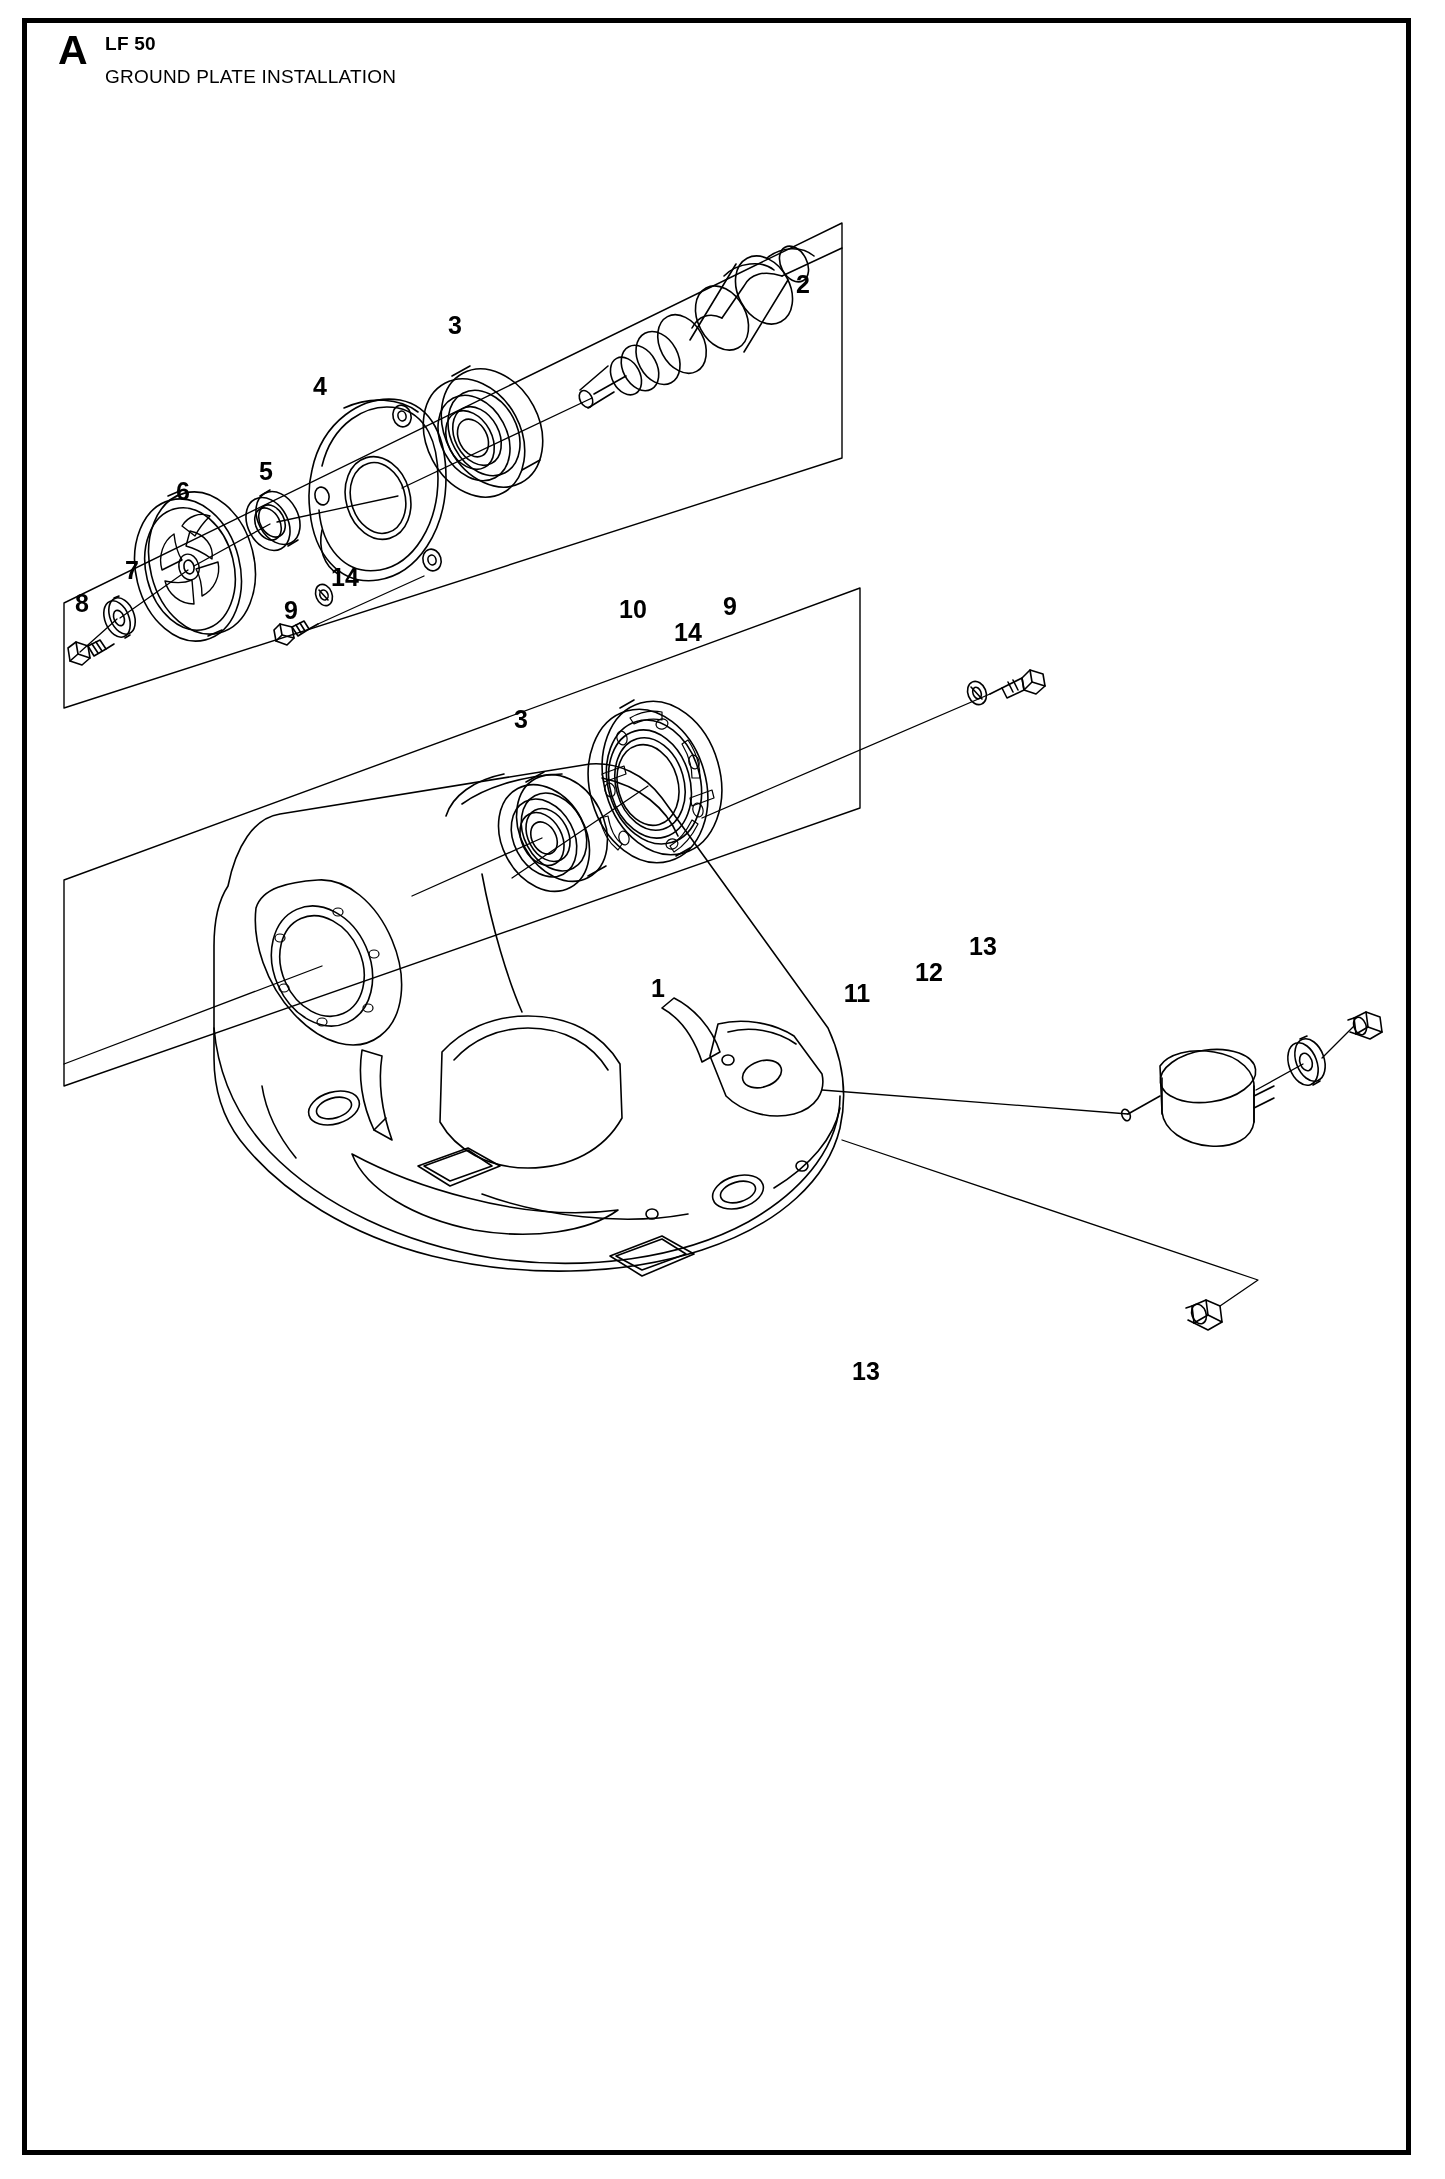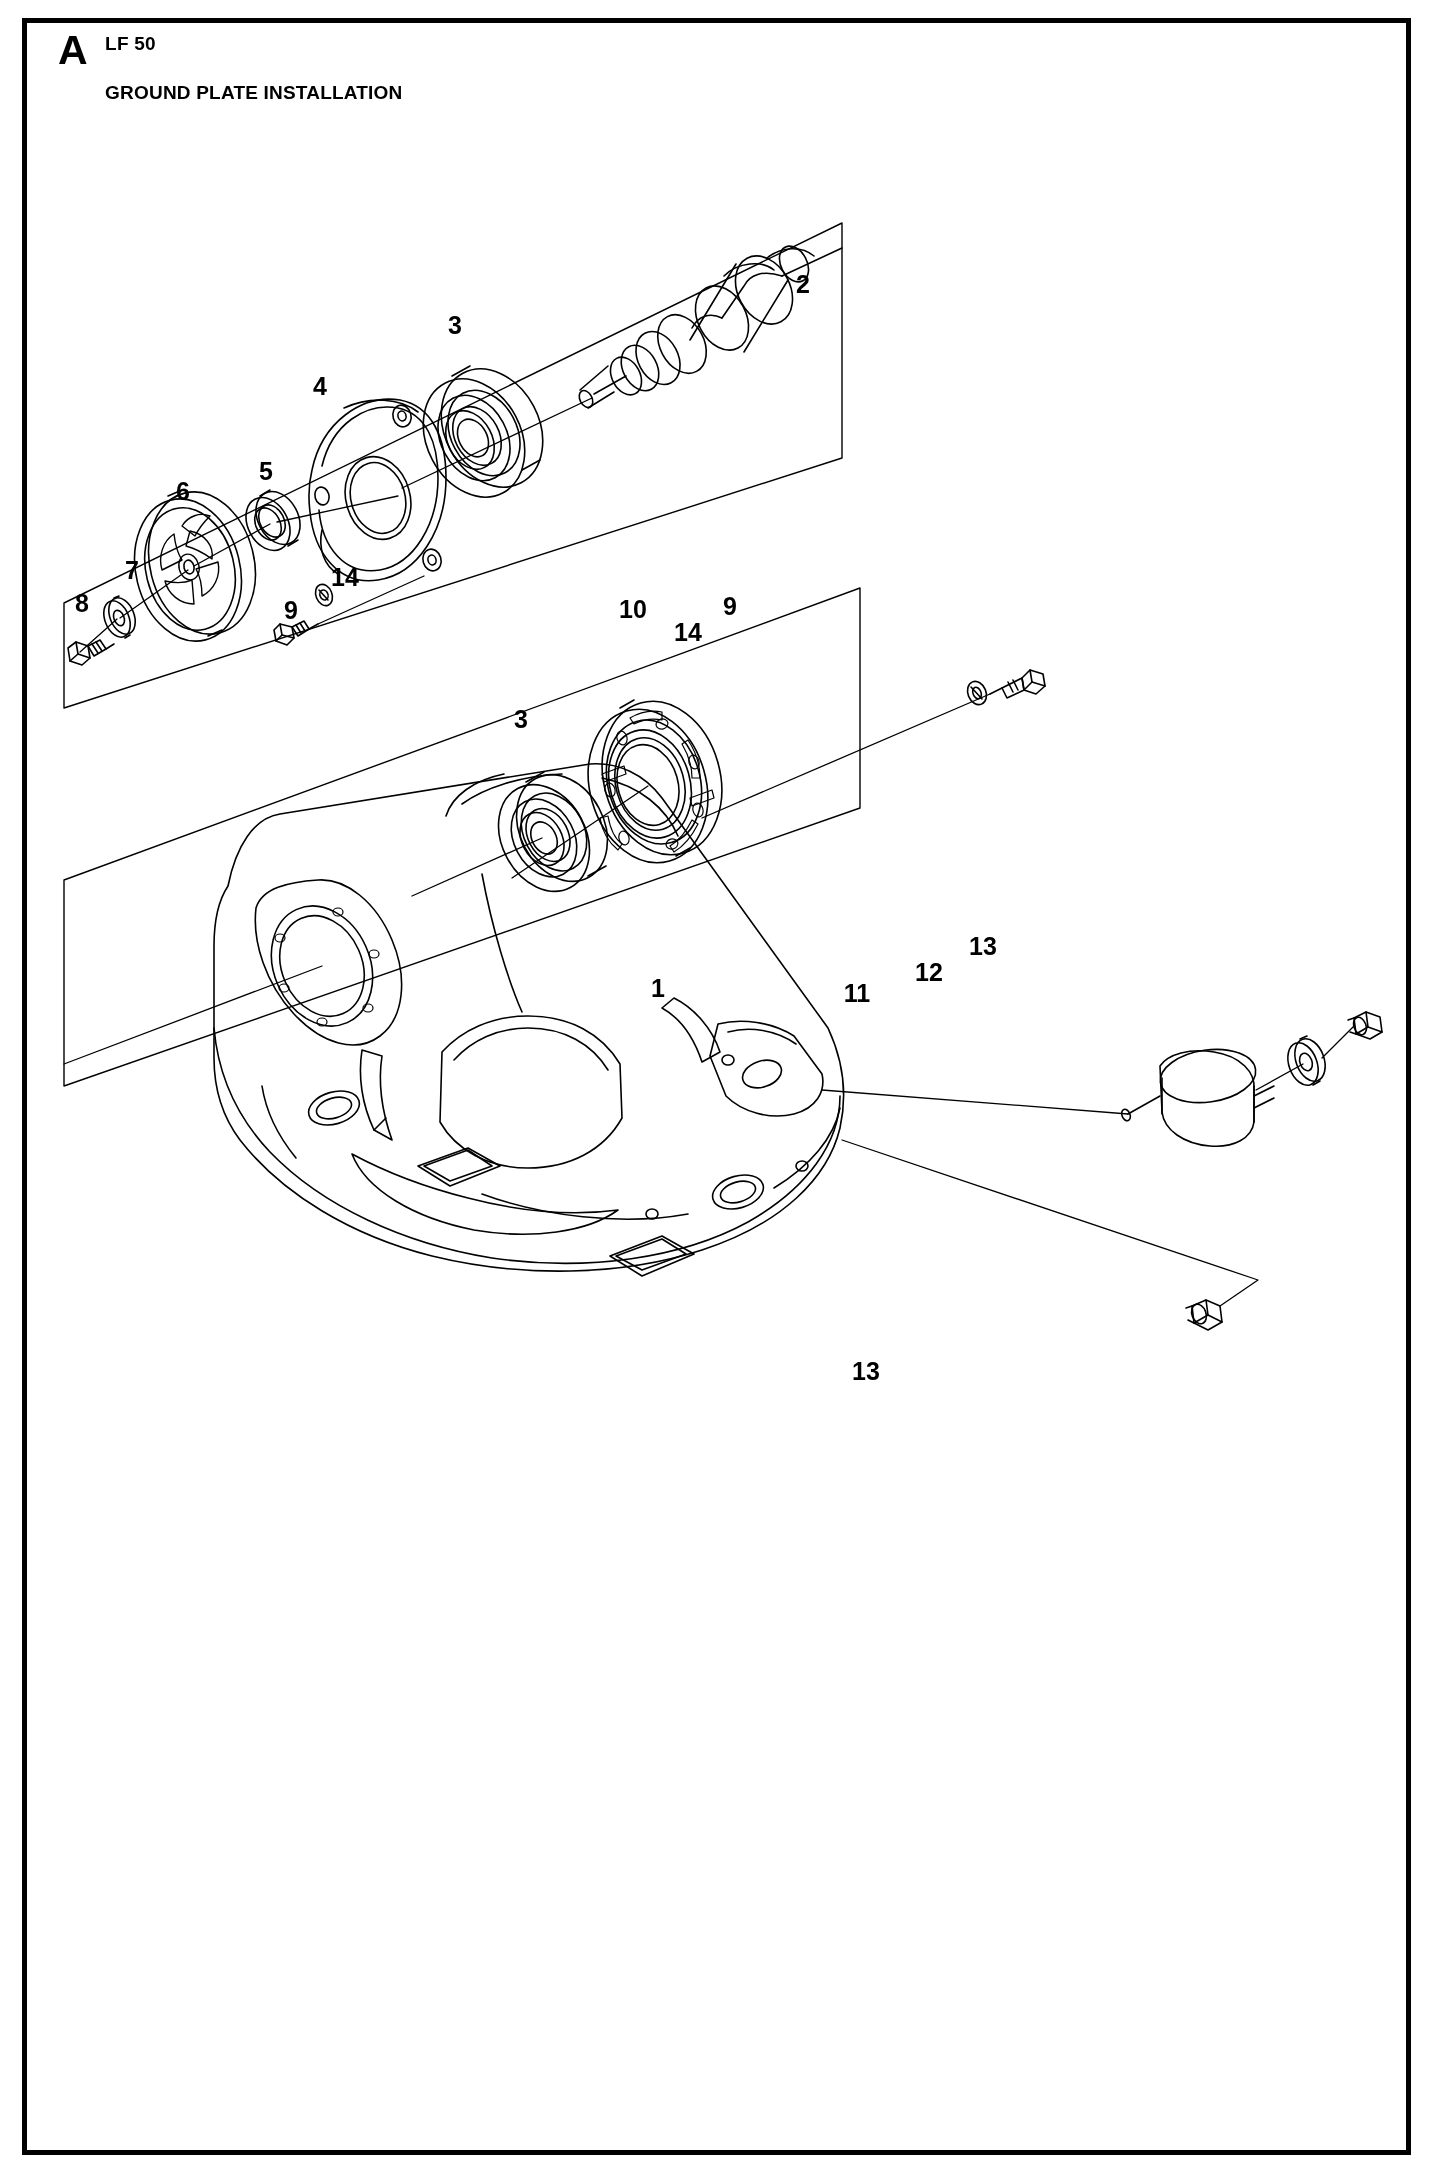--- a/index.html
+++ b/index.html
@@ -40,37 +40,36 @@
     font-size: 41px;
     font-weight: bold;
     line-height: 0.92;
     letter-spacing: -0.5px;
     color: #000;
     margin-top: 2px;
   }
   .title-block {
     display: flex;
     flex-direction: column;
-    gap: 4px;
+    gap: 12px;
     padding-top: 4px;
   }
   .model-title {
     font-size: 19px;
     font-weight: bold;
     letter-spacing: 0.2px;
     color: #000;
     line-height: 1.1;
   }
   .section-title {
     font-size: 19px;
-    font-weight: bold;
+    font-weight: normal;
     letter-spacing: 0.2px;
     color: #000;
     line-height: 1.1;
-    margin-top: 24px;
   }
   
   .drawing {
     position: absolute;
     left: 22px;
     top: 18px;
     width: 1389px;
     height: 2137px;
   }
   .drawing svg {

